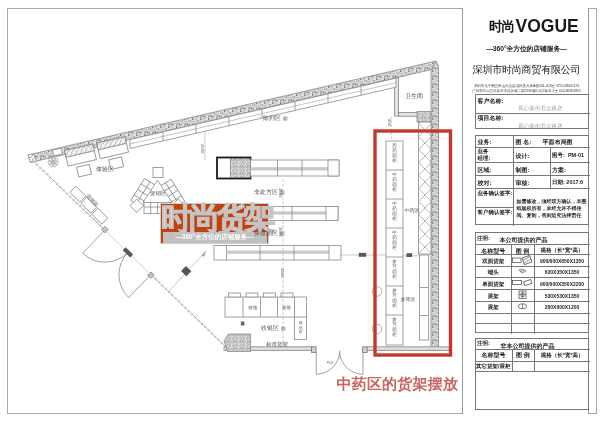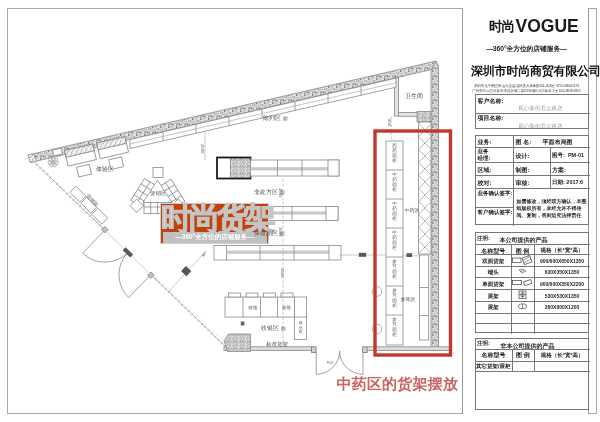--- a/index.html
+++ b/index.html
@@ -415,21 +415,21 @@
 <div style="font-size:31px;font-weight:bold;color:#ececec;-webkit-text-stroke:1.1px #c4c4c4;letter-spacing:-3px;line-height:30px;white-space:nowrap;">时尚货架</div>
 <div style="margin-top:-2px;margin-left:1.5px;width:104px;background:#c0c0c0;color:#fdfdfd;font-size:6.5px;font-weight:bold;line-height:10.5px;height:10.5px;white-space:nowrap;">—360°全方位的店铺服务—</div>
 </div>
 <div class="abs" style="left:254px;top:228.5px;font-size:6px;color:#555;z-index:5;">保健品区 <span style="font-size:5px;">圆</span></div>
 
 <div id="tb">
 <div class="abs" style="left:26px;top:8px;width:101px;text-align:left;white-space:nowrap;font-weight:bold;color:#1a1a1a;">
 <span style="font-size:13.5px;letter-spacing:-1px;vertical-align:1px;">时尚</span><span style="font-size:17.5px;letter-spacing:0;margin-left:1.5px;">VOGUE</span>
 </div>
 <div class="abs" style="left:0;top:35.5px;width:127px;text-align:center;font-size:6.8px;font-weight:bold;color:#222;white-space:nowrap;letter-spacing:-0.1px;">—360°全方位的店铺服务—</div>
-<div class="abs" style="left:8px;top:54.5px;width:127px;text-align:center;font-size:12px;font-weight:bold;color:#111;white-space:nowrap;letter-spacing:-0.2px;">深圳市时尚商贸有限公司</div>
+<div class="abs" style="left:0;top:54.5px;width:127px;text-align:center;font-size:10px;font-weight:normal;color:#111;white-space:nowrap;letter-spacing:-0.2px;">深圳市时尚商贸有限公司</div>
 <div class="abs" style="left:0;top:76px;width:127px;text-align:center;font-size:3.6px;color:#444;line-height:4.5px;white-space:nowrap;letter-spacing:-0.1px;">
 深圳市龙华新区民治大道展滔科技大厦A座401-403室&nbsp;0755-83641131<br>广州市白云区石井庆丰批发城二期23号楼时尚2栋41-1室&nbsp;020-86394851
 </div>
 
 <div class="abs bd" style="left:11.5px;top:86px;width:114.5px;height:35px;">
 <div class="abs" style="left:0;top:17.6px;width:114.5px;border-top:1px solid #777;"></div>
 <div class="abs lbl" style="left:2px;top:1.5px;font-size:6px;">客户名称:</div>
 <div class="abs" style="left:30px;top:10px;width:70px;text-align:center;font-size:5.5px;color:#999;">民心新街石云路店</div>
 <div class="abs lbl" style="left:2px;top:19px;font-size:6px;">项目名称:</div>
 <div class="abs" style="left:30px;top:27.5px;width:70px;text-align:center;font-size:5.5px;color:#999;">民心新街石云路店</div>

